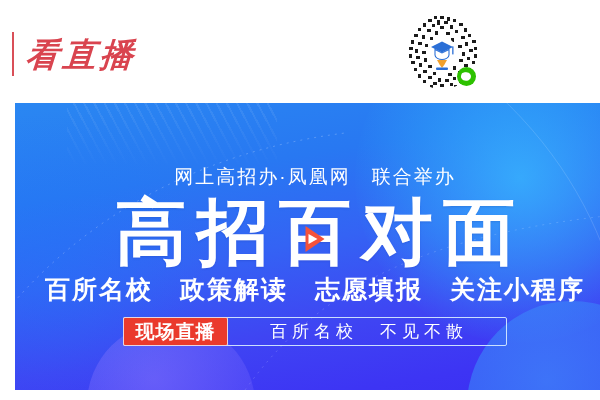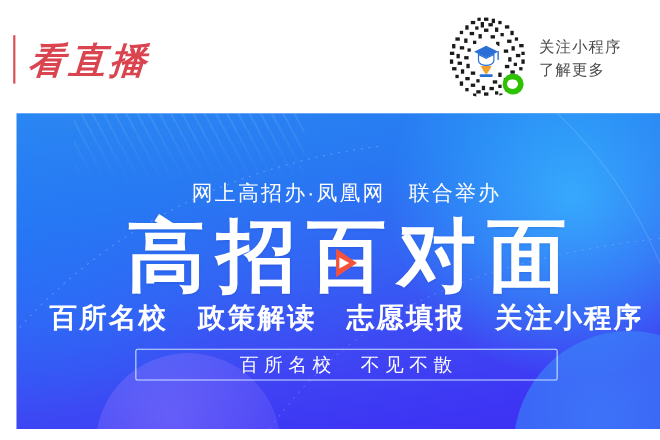--- a/index.html
+++ b/index.html
@@ -412,24 +412,20 @@
             <rect x="48.2" y="32.4" width="1.3" height="8" fill="#2b6fd6"></rect>
           </g>
 
           <g>
             <circle cx="62.5" cy="62.5" r="9.5" fill="#2dc100"></circle>
             <path d="M58.2,60.2 c2.4,-2.6 6.6,-2.4 8.2,0.3 c1.3,2.2 0.2,4.9 -2.3,5.9 c-2.4,1 -5.3,0.2 -6.5,-1.8 c-1.1,-1.7 -0.8,-3.2 0.6,-4.4 Z" fill="#ffffff"></path>
             <path d="M60,58.6 c1.9,-0.2 3.6,0.6 4.5,2 c-2.5,-0.3 -4.8,1.3 -5.2,3.5 c-1.6,-0.9 -2.3,-2.4 -1.8,-3.8 c0.4,-1 1.3,-1.6 2.5,-1.7 Z" fill="#ffffff"></path>
           </g>
         </svg>
       </div>
-      <div class="qr-caption">
-        <span>关注小程序</span>
-        <span>了解更多</span>
-      </div>
     </div>
 
   </div>
 
   <div class="banner">
 
     <div class="glow-left"></div>
     <div class="glow-right"></div>
     <div class="hatch"></div>
 
@@ -451,20 +447,21 @@
         <span>百</span>
         <span class="tri"></span>
       </span>
       <span class="hl-char">对</span>
       <span class="hl-char">面</span>
     </div>
 
     <div class="tagline">百所名校　政策解读　志愿填报　关注小程序</div>
 
     <div class="livebar">
+      <div class="live-badge">现场直播</div>
       <div class="live-slogan">百所名校　不见不散</div>
     </div>
 
   </div>
 
   <div class="footer-strip"></div>
 
 </div>
 
 </body></html>

